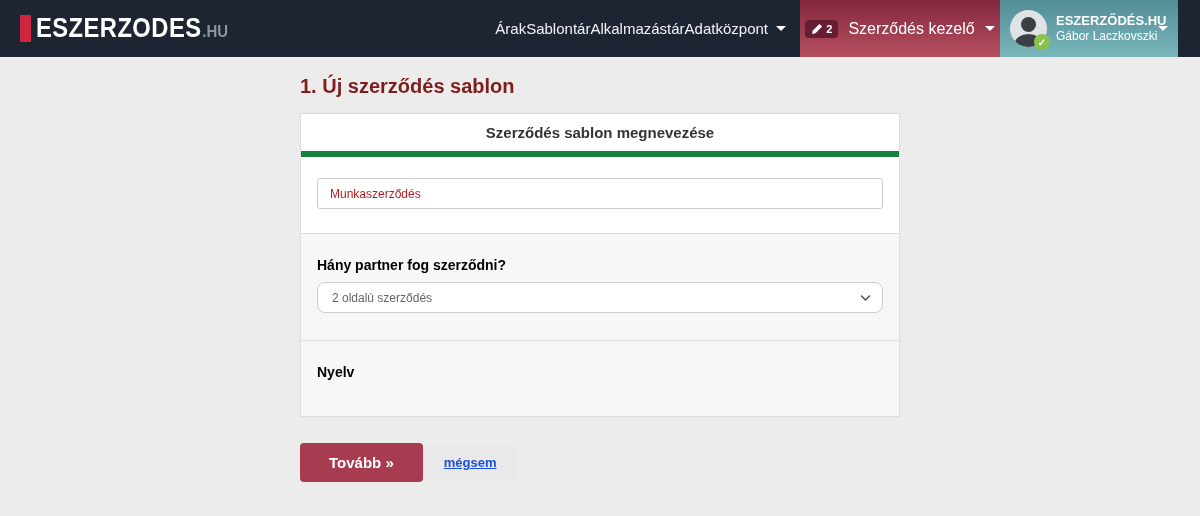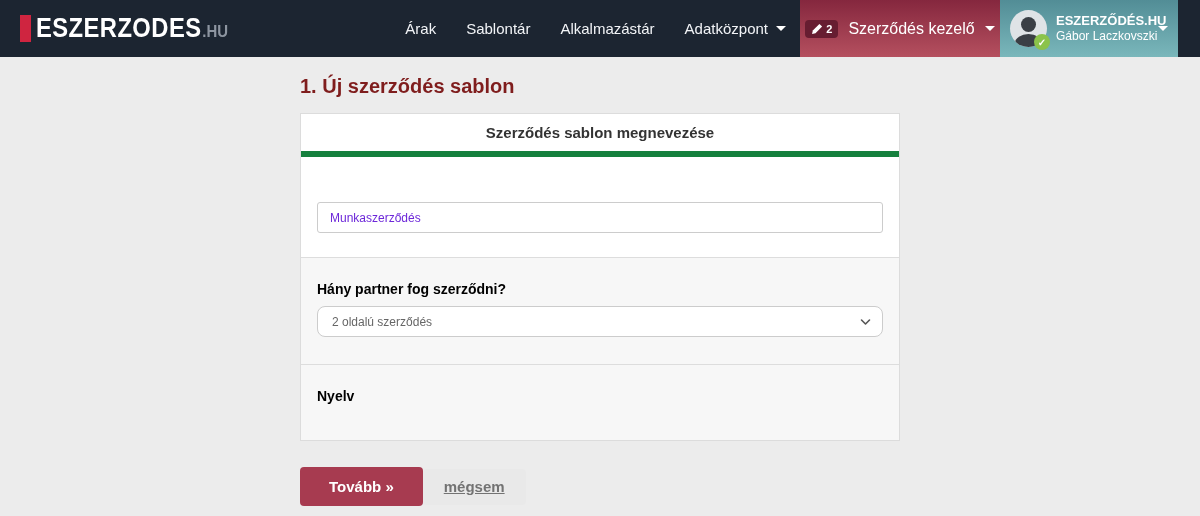--- a/index.html
+++ b/index.html
@@ -17,21 +17,21 @@
     height:57px; background:#1c2531;
     display:flex; align-items:stretch;
   }
   .logo { display:flex; align-items:center; padding-left:20px; cursor:pointer; }
   .logo-inner { display:flex; align-items:baseline; transform:scaleX(0.88); transform-origin:left center; }
   .logo-bar { width:11px; height:27px; background:#cf2540; margin-right:5px; align-self:center; }
   .logo-text { color:#ffffff; font-weight:bold; font-size:27px; letter-spacing:0.5px; }
   .logo-tld { color:#8d95a0; font-weight:bold; font-size:17px; margin-left:1px; }
 
   .nav-links {
-    margin-left:auto; display:flex; align-items:center; gap:30px;
+    margin-left:auto; display:flex; align-items:center; 
     color:#f2f4f7; font-size:15px; padding-right:14px;
   }
   .nav-link { display:flex; align-items:center; gap:8px; cursor:pointer; white-space:nowrap; }
   .caret-down { width:0; height:0; border-left:5px solid transparent; border-right:5px solid transparent; border-top:5px solid #fff; }
 
   .cm-block {
     width:200px; flex:0 0 200px;
     background:linear-gradient(to bottom, #85273e, #b5505f);
     display:flex; align-items:center; justify-content:center; gap:10px;
     color:#fff; font-size:16px; cursor:pointer;
@@ -78,22 +78,22 @@
 
   .card { background:#fff; border:1px solid #dcdcdc; }
   .card-header {
     padding:10px 32px; font-size:15px; font-weight:bold; color:#333;
     border-bottom:6px solid #15803d;
     text-align:center;
   }
   .card-body { padding:21px 16px 24px; background:#fff; }
   .text-input {
     width:100%; height:31px; border:1px solid #ccc; border-radius:3px;
-    padding:0 12px; font-size:12px; color:#6d28d9;
-    font-family:"Liberation Sans", sans-serif; background:#fff; outline:none;margin-top:24px;
+    padding:0 12px; font-size:12px; color:#b91c1c;
+    font-family:"Liberation Sans", sans-serif; background:#fff; outline:none;
   }
 
   .form-section { background:#f7f7f7; border-top:1px solid #ddd; padding:23px 16px 27px; }
   .section-label { color:#000000; font-weight:bold; font-size:14px; margin-bottom:9px; }
 
   .select {
     position:relative; background:#fff; border:1px solid #ccc; border-radius:8px;
     height:31px; display:flex; align-items:center; padding:0 30px 0 14px;
     font-size:12px; color:#666; cursor:pointer;
   }
@@ -104,21 +104,21 @@
     border-top:5px solid #8a8a8a;
   }
 
   .actions { margin-top:26px; display:flex; align-items:center; }
   .btn-next {
     background:#a73b50; color:#fff; font-weight:bold; font-size:15px;
     border:none; border-radius:4px; height:39px; padding:0 29px; cursor:pointer;
     font-family:"Liberation Sans", sans-serif;
   }
   .btn-cancel {
-    background:#e9e9e9; color:#737373; font-weight:bold; font-size:15px;
+    background:#e9e9e9; color:#1d4ed8; font-weight:bold; font-size:13px;
     border:none; border-radius:4px; height:36px; padding:0 21px; cursor:pointer;
     text-decoration:underline; font-family:"Liberation Sans", sans-serif;
   }
 </style>
 </head>
 <body>
 
 <div class="navbar">
 
   <div class="logo">

